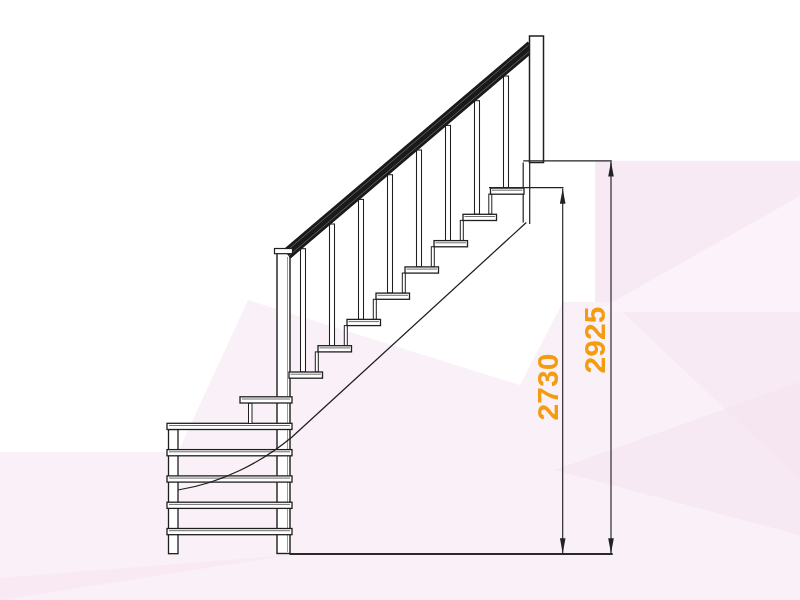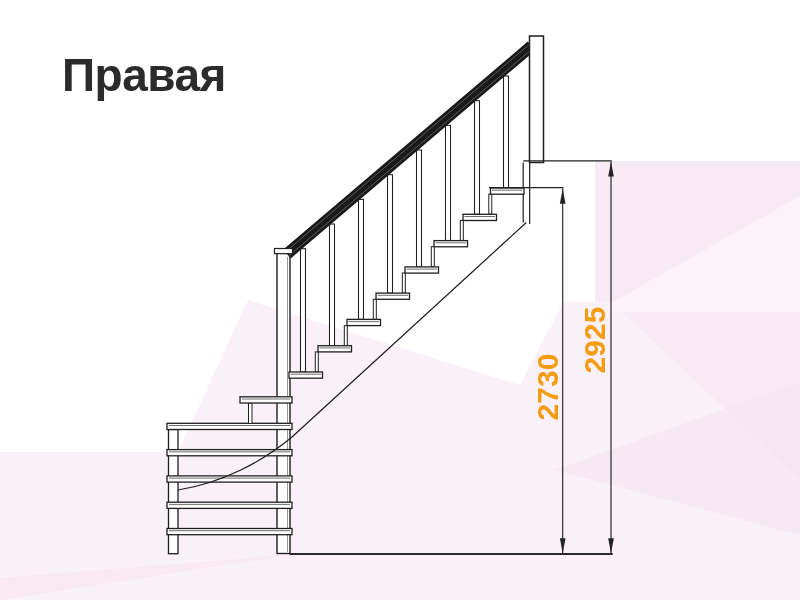--- a/index.html
+++ b/index.html
@@ -130,14 +130,13 @@
 
       <g>
         <line x1="611" y1="161.5" x2="611" y2="553.5" stroke="#222222" stroke-width="1.15"></line>
         <polygon points="611,161.4 608.2,176.4 613.8,176.4" fill="#222222"></polygon>
         <polygon points="611,553.2 608.2,538.2 613.8,538.2" fill="#222222"></polygon>
         <text class="dim-text" transform="translate(594.5,340) rotate(-90)" text-anchor="middle" dominant-baseline="central" fill="#f39c12">2925</text>
       </g>
     </g>
   </svg>
 
-  <div class="title">Правая</div>
 </div>
 
 </body></html>

